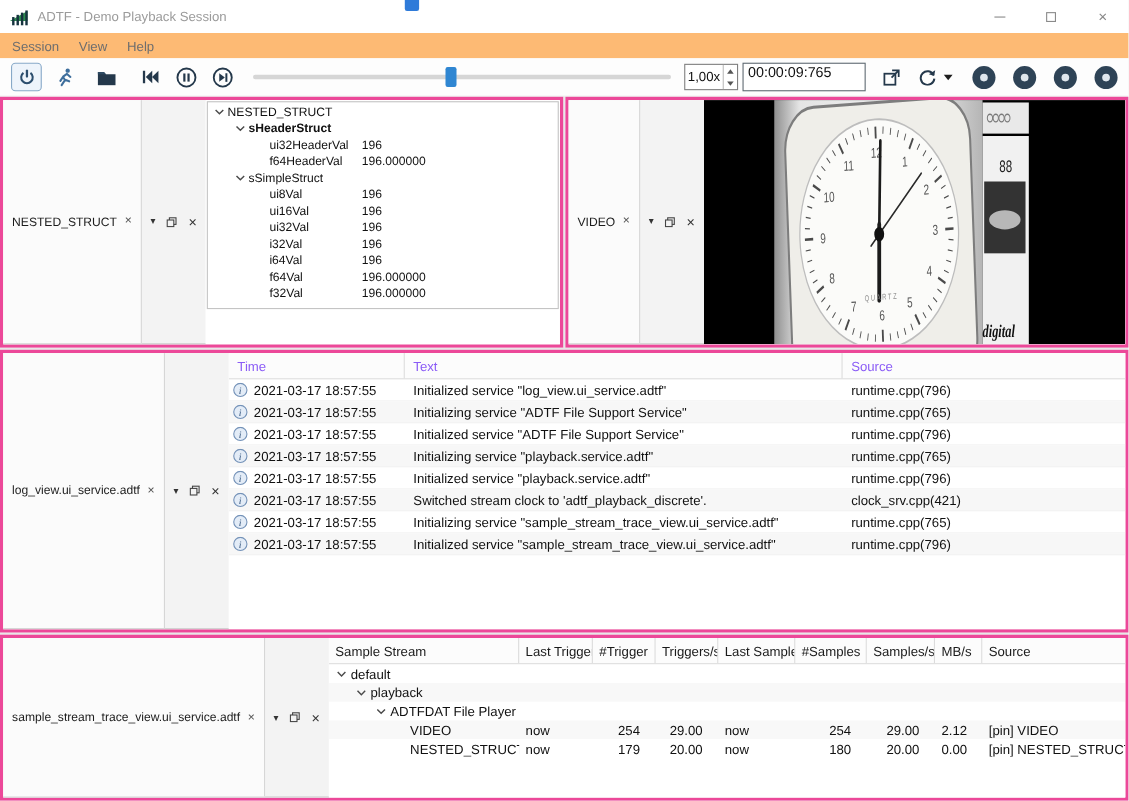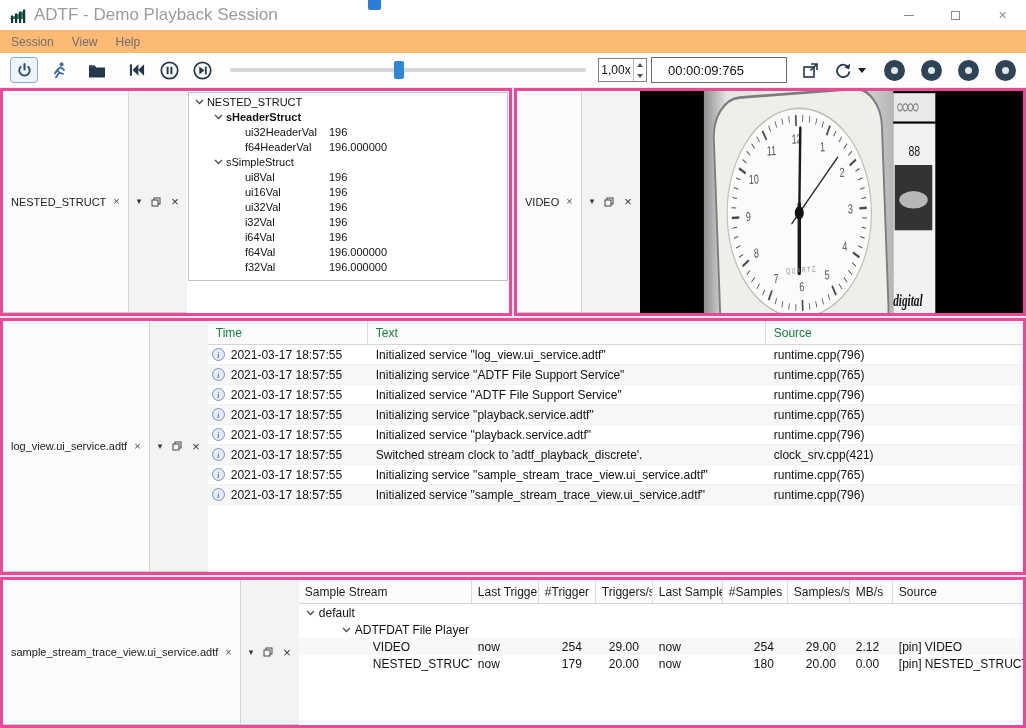--- a/index.html
+++ b/index.html
@@ -3,21 +3,21 @@
 <meta charset="utf-8">
 <style>
 *{margin:0;padding:0;box-sizing:border-box;}
 html,body{width:1026px;height:728px;overflow:hidden;}
 body{font-family:"Liberation Sans","DejaVu Sans",sans-serif;background:#fff;position:relative;color:#111;}
 .app{position:absolute;inset:0;}
 
 
 .titlebar{height:30px;background:#ffffff;display:flex;align-items:center;padding-left:8px;}
 .app-icon{width:18px;height:18px;margin-right:8px;flex:0 0 18px;}
-.title-text{font-size:17px;color:#9b9b9b;}
+.title-text{font-size:12px;color:#9b9b9b;}
 .win-controls{margin-left:auto;display:flex;height:100%;}
 .win-btn{width:47px;height:100%;display:flex;align-items:center;justify-content:center;color:#8a8a8a;}
 .min-glyph{display:block;width:10px;height:1px;background:#8a8a8a;}
 .max-glyph{display:block;width:9px;height:9px;border:1px solid #8a8a8a;}
 .close-glyph{font-size:14px;line-height:1;color:#8a8a8a;}
 .top-artifact{position:absolute;left:368px;top:0;width:13px;height:10px;background:#2f7bd9;border-radius:0 0 2px 2px;}
 
 
 .menubar{height:23px;background:#fdba74;display:flex;align-items:center;padding-left:2px;}
 .menu-item{padding:0 9px;font-size:12px;color:#6e6e6e;}
@@ -29,21 +29,21 @@
 .icon-btn{width:26px;}
 .slider{position:relative;flex:1;height:22px;margin:0 12px 0 8px;}
 .slider-track{position:absolute;left:0;right:0;top:9px;height:4px;background:#d6d6d6;border-radius:2px;}
 .slider-handle{position:absolute;top:2px;width:10px;height:18px;background:#2f86d2;border-radius:2px;}
 .spinbox{width:49px;height:24px;border:1px solid #7f7f7f;background:#fff;display:flex;align-items:stretch;}
 .spin-value{flex:1;display:flex;align-items:center;justify-content:center;font-size:12px;color:#111;}
 .spin-arrows{width:13px;border-left:1px solid #bdbdbd;display:flex;flex-direction:column;}
 .spin-up,.spin-down{flex:1;display:flex;align-items:center;justify-content:center;}
 .spin-up::after{content:"";border-left:3px solid transparent;border-right:3px solid transparent;border-bottom:4px solid #555;}
 .spin-down::after{content:"";border-left:3px solid transparent;border-right:3px solid transparent;border-top:4px solid #555;}
-.timebox{width:136px;height:26px;border:1px solid #5f6a72;background:#fff;display:flex;align-items:center;padding-left:16px;margin-left:4px;margin-right:10px;font-size:13px;color:#111;}
+.timebox{width:112px;height:26px;border:1px solid #5f6a72;background:#fff;display:flex;padding-left:4px;margin-left:4px;margin-right:10px;font-size:13px;color:#111;}
 .caret-down{display:inline-block;border-left:4px solid transparent;border-right:4px solid transparent;border-top:5px solid #1d1d1d;margin:0 10px 0 2px;}
 .marker-group{display:flex;gap:16px;margin-left:8px;}
 .marker-btn{width:21px;height:21px;border-radius:50%;background:#2e4356;display:flex;align-items:center;justify-content:center;}
 .marker-dot{width:7px;height:7px;border-radius:50%;background:#dfe6ec;}
 
 
 .dock{position:absolute;top:88px;left:0;right:0;bottom:0;background:#e7e7e7;}
 .row-top{display:flex;height:228px;gap:2px;}
 .panel{background:#fff;border:3px solid #ec4899;display:flex;min-width:0;}
 .panel-nested{width:512px;}
@@ -63,21 +63,21 @@
 .tree-row{height:15px;display:grid;grid-template-columns:140px 1fr;align-items:center;font-size:11px;}
 .tree-label-cell{display:flex;align-items:center;white-space:nowrap;overflow:hidden;}
 .chev-slot{width:14px;flex:0 0 14px;display:flex;justify-content:center;align-items:center;}
 .tree-value{font-size:11px;color:#111;}
 
 
 .video-surface{flex:1;display:block;width:100%;height:100%;}
 
 
 .log-header,.log-row{display:grid;grid-template-columns:160px 398px 1fr;}
-.log-header{height:24px;background:#fcfcfc;border-bottom:1px solid #d6d6d6;font-size:12px;color:#15803d;flex:0 0 24px;}
+.log-header{height:24px;background:#fcfcfc;border-bottom:1px solid #d6d6d6;font-size:12px;color:#8b5cf6;flex:0 0 24px;}
 .log-header>div{padding:0 8px;display:flex;align-items:center;border-right:1px solid #dcdcdc;}
 .log-header>div:last-of-type{border-right:none;}
 .log-row{height:20px;align-items:center;font-size:12px;border-bottom:1px solid #f1f1f1;background:#fff;}
 .log-row.alt{background:#f7f7f7;}
 .log-row>div{padding:0 8px;white-space:nowrap;overflow:hidden;}
 .time-cell{display:flex;align-items:center;gap:6px;padding-left:4px !important;}
 .info-icon{width:13px;height:13px;flex:0 0 13px;border-radius:50%;background:#e3ecf7;border:1px solid #7492b8;color:#33557e;font-size:9px;display:flex;align-items:center;justify-content:center;font-style:italic;font-family:"Liberation Serif",serif;}
 .table-filler{flex:1;background:#fff;}
 
 
@@ -686,20 +686,30 @@
             <div class="trace-label-cell" style="padding-left: 4px;">
               <span class="chev-slot" style="width:16px;flex:0 0 16px;">
                 <svg width="9" height="6" viewBox="0 0 9 6">
                   <path d="M1 1 L4.5 4.5 L8 1" fill="none" stroke="#4a4a4a" stroke-width="1.3"></path>
                 </svg>
               </span>
               <span>default</span>
             </div>
           </div>
 
+          <div class="trace-row alt">
+            <div class="trace-label-cell" style="padding-left: 22px;">
+              <span class="chev-slot" style="width:16px;flex:0 0 16px;">
+                <svg width="9" height="6" viewBox="0 0 9 6">
+                  <path d="M1 1 L4.5 4.5 L8 1" fill="none" stroke="#4a4a4a" stroke-width="1.3"></path>
+                </svg>
+              </span>
+              <span>playback</span>
+            </div>
+          </div>
 
           <div class="trace-row">
             <div class="trace-label-cell" style="padding-left: 40px;">
               <span class="chev-slot" style="width:16px;flex:0 0 16px;">
                 <svg width="9" height="6" viewBox="0 0 9 6">
                   <path d="M1 1 L4.5 4.5 L8 1" fill="none" stroke="#4a4a4a" stroke-width="1.3"></path>
                 </svg>
               </span>
               <span>ADTFDAT File Player</span>
             </div>

